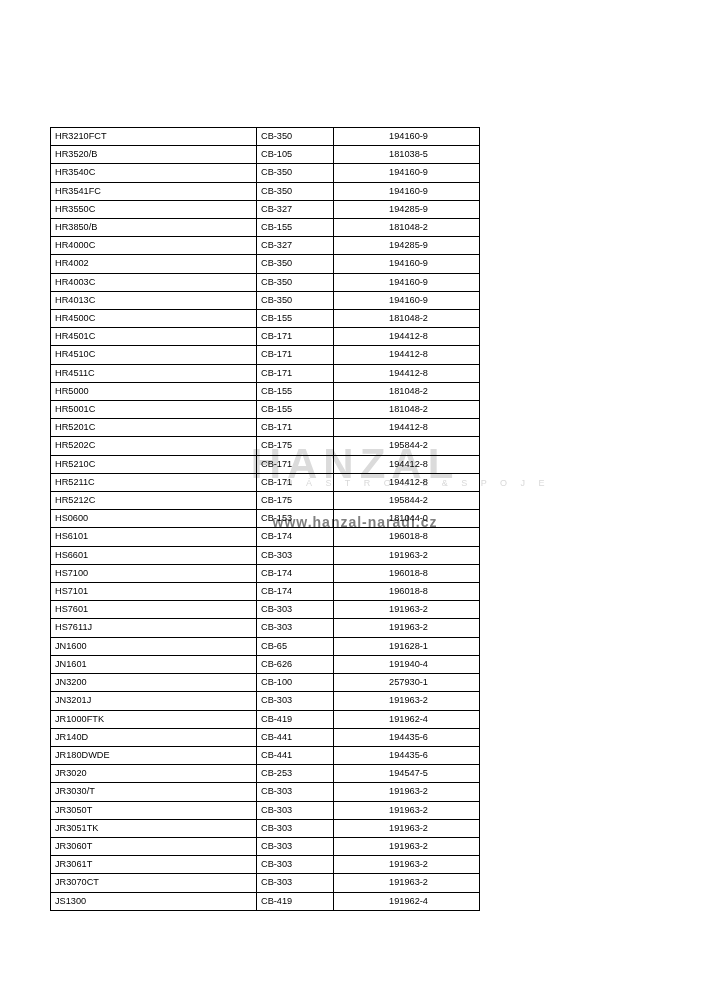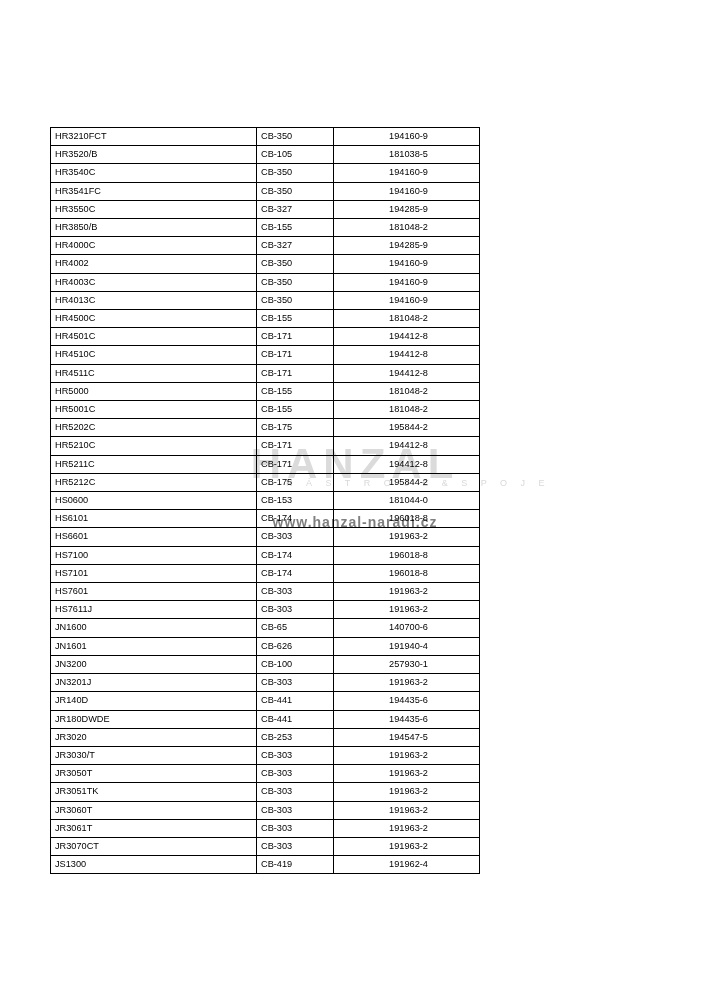--- a/index.html
+++ b/index.html
@@ -185,20 +185,25 @@
             <td class="col-model">HR5000</td>
             <td class="col-code">CB-155</td>
             <td class="col-num">181048-2</td>
           </tr>
           <tr>
             <td class="col-model">HR5001C</td>
             <td class="col-code">CB-155</td>
             <td class="col-num">181048-2</td>
           </tr>
           <tr>
+            <td class="col-model">HR5201C</td>
+            <td class="col-code">CB-171</td>
+            <td class="col-num">194412-8</td>
+          </tr>
+          <tr>
             <td class="col-model">HR5202C</td>
             <td class="col-code">CB-175</td>
             <td class="col-num">195844-2</td>
           </tr>
           <tr>
             <td class="col-model">HR5210C</td>
             <td class="col-code">CB-171</td>
             <td class="col-num">194412-8</td>
           </tr>
           <tr>
@@ -242,38 +247,43 @@
             <td class="col-num">191963-2</td>
           </tr>
           <tr>
             <td class="col-model">HS7611J</td>
             <td class="col-code">CB-303</td>
             <td class="col-num">191963-2</td>
           </tr>
           <tr>
             <td class="col-model">JN1600</td>
             <td class="col-code">CB-65</td>
-            <td class="col-num">140700-6</td>
+            <td class="col-num">191628-1</td>
           </tr>
           <tr>
             <td class="col-model">JN1601</td>
             <td class="col-code">CB-626</td>
             <td class="col-num">191940-4</td>
           </tr>
           <tr>
             <td class="col-model">JN3200</td>
             <td class="col-code">CB-100</td>
             <td class="col-num">257930-1</td>
           </tr>
           <tr>
             <td class="col-model">JN3201J</td>
             <td class="col-code">CB-303</td>
             <td class="col-num">191963-2</td>
           </tr>
           <tr>
+            <td class="col-model">JR1000FTK</td>
+            <td class="col-code">CB-419</td>
+            <td class="col-num">191962-4</td>
+          </tr>
+          <tr>
             <td class="col-model">JR140D</td>
             <td class="col-code">CB-441</td>
             <td class="col-num">194435-6</td>
           </tr>
           <tr>
             <td class="col-model">JR180DWDE</td>
             <td class="col-code">CB-441</td>
             <td class="col-num">194435-6</td>
           </tr>
           <tr>

